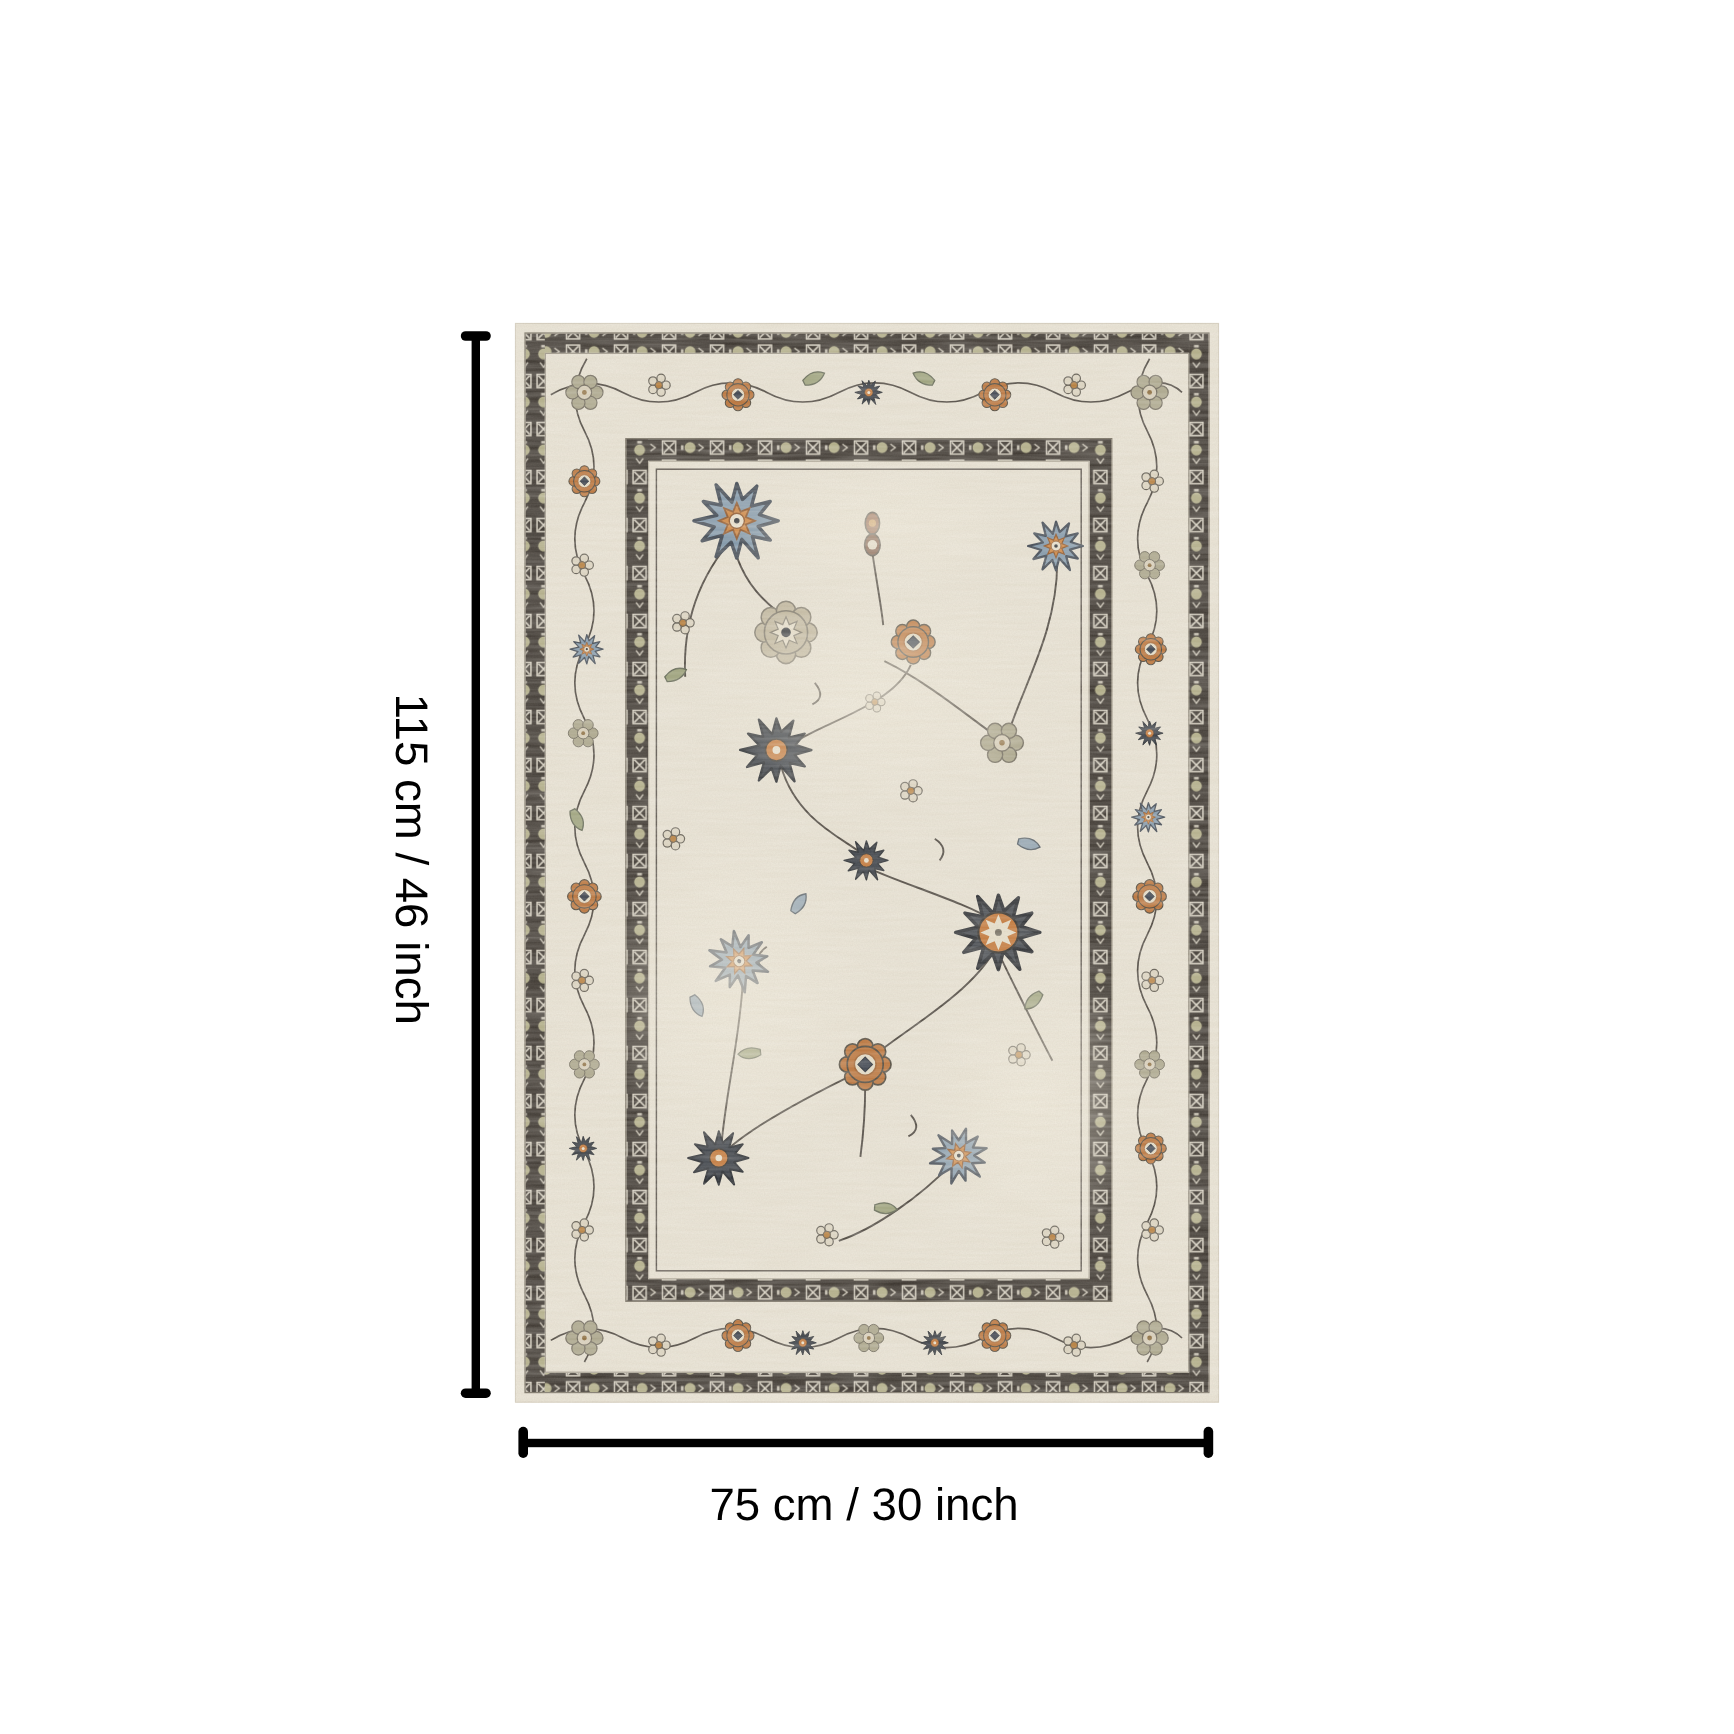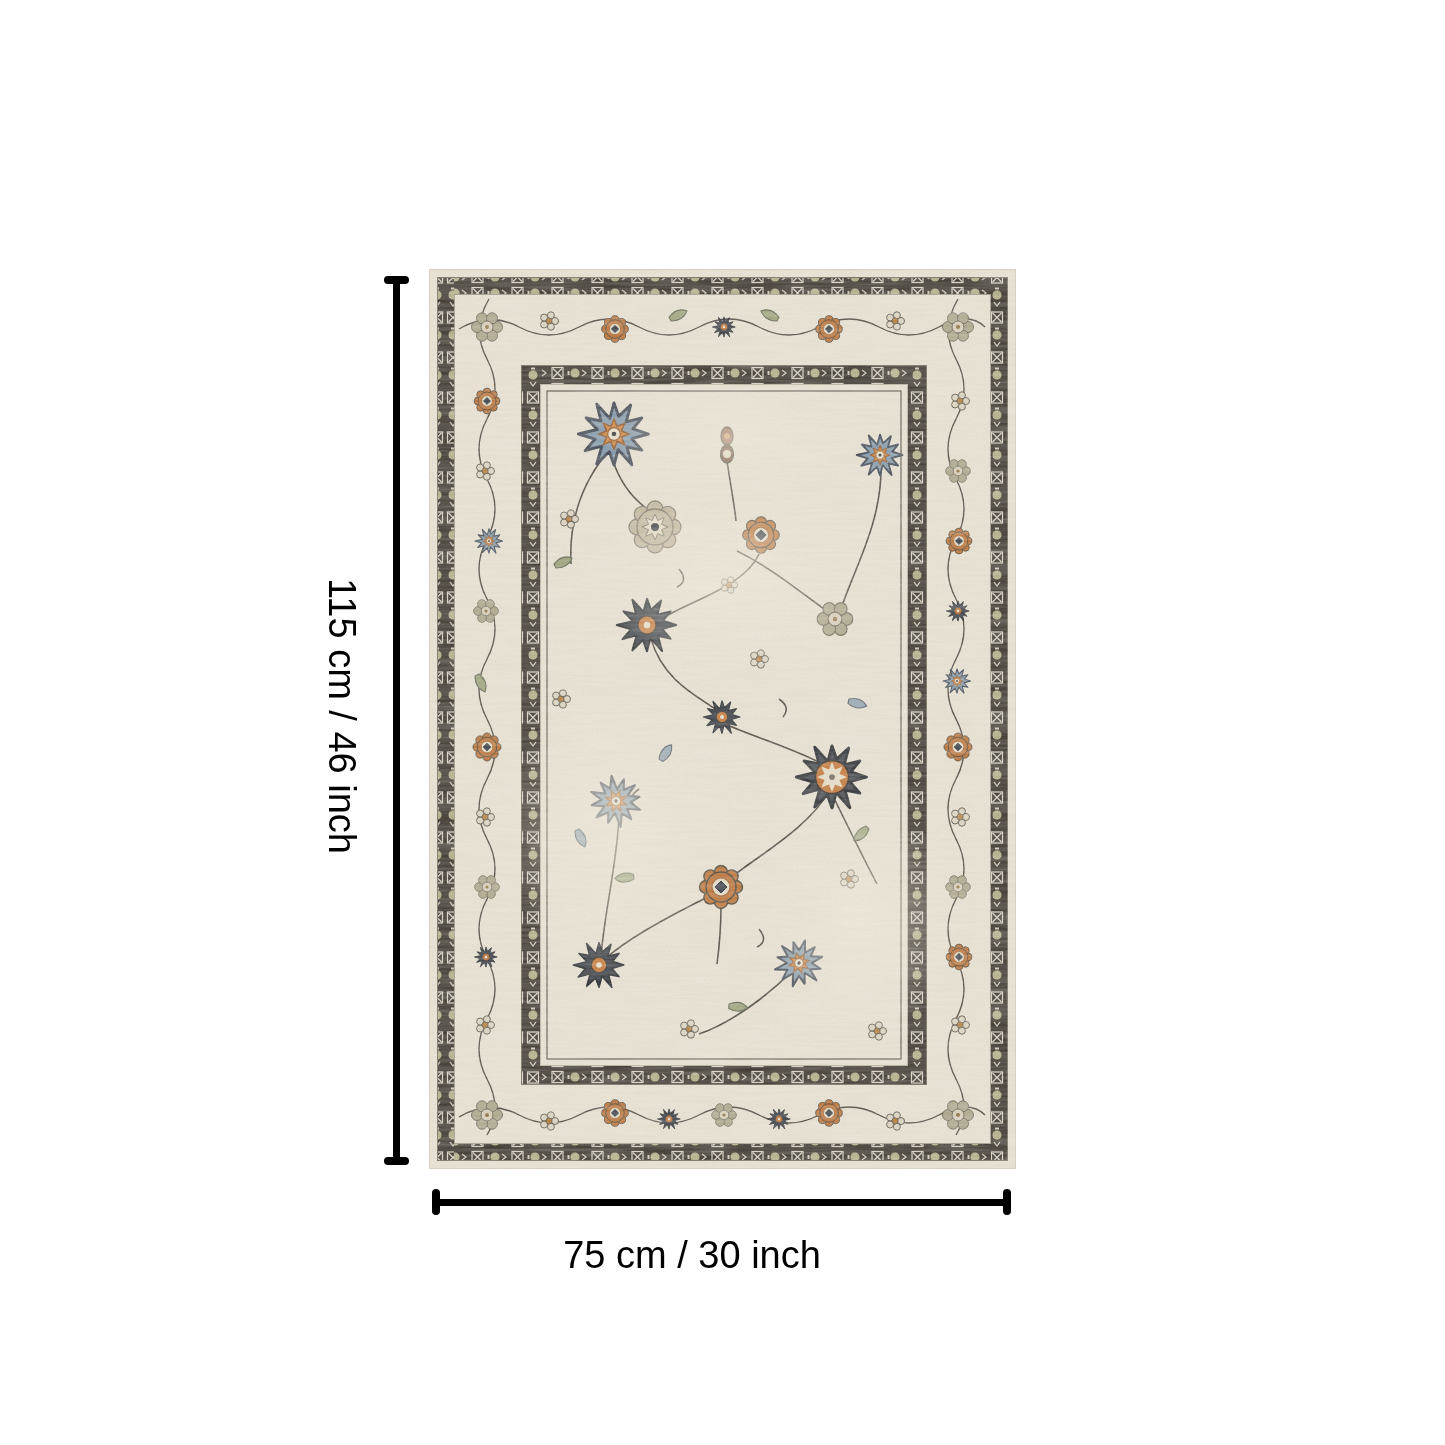--- a/index.html
+++ b/index.html
@@ -10,21 +10,21 @@
   
   .dl{position:absolute;background:#000;border-radius:4px;}
   #v-line{left:393px;top:280px;width:7px;height:881px;border-radius:0;}
   #v-cap-top{left:384px;top:276px;width:25px;height:8px;}
   #v-cap-bottom{left:384px;top:1157px;width:25px;height:8px;}
   #h-line{left:436px;top:1199px;width:571px;height:7px;border-radius:0;}
   #h-cap-left{left:432px;top:1189px;width:8px;height:26px;}
   #h-cap-right{left:1003px;top:1189px;width:8px;height:26px;}
   .dim-label{position:absolute;font-size:38px;line-height:1.15;color:#000;white-space:nowrap;}
   #height-label{left:341px;top:716px;transform:translate(-50%,-50%) rotate(90deg);}
-  #width-label{left:692px;top:1234px;transform:translateX(-50%);}
+  #width-label{left:720px;top:1234px;transform:translateX(-50%);}
 </style>
 </head>
 <body>
 
 <div class="canvas">
 
   <div class="rug">
     <svg viewBox="0 0 587 900" width="587" height="900">
       <defs>
         <polygon id="spiky" points="30,0 15.5,4.1 24.2,14 11.3,11.3 15.5,26.8 3.6,13.5 0,27 -4.1,15.5 -15,26 -10.6,10.6 -25.1,14.5 -16.4,4.4 -31,0 -14.5,-3.9 -24.2,-14 -11.3,-11.3 -15,-26 -3.6,-13.5 0,-27 4.1,-15.5 14.5,-25.1 10.6,-10.6 24.2,-14 16.4,-4.4"></polygon>

